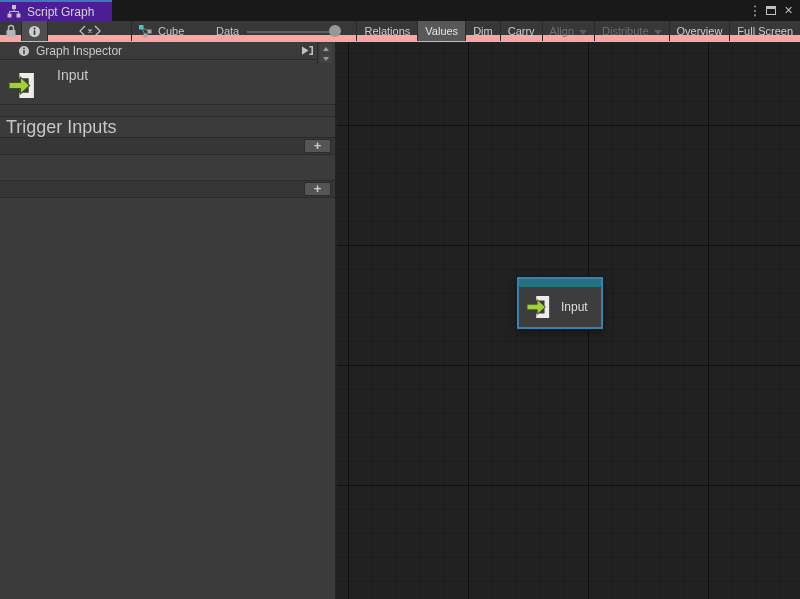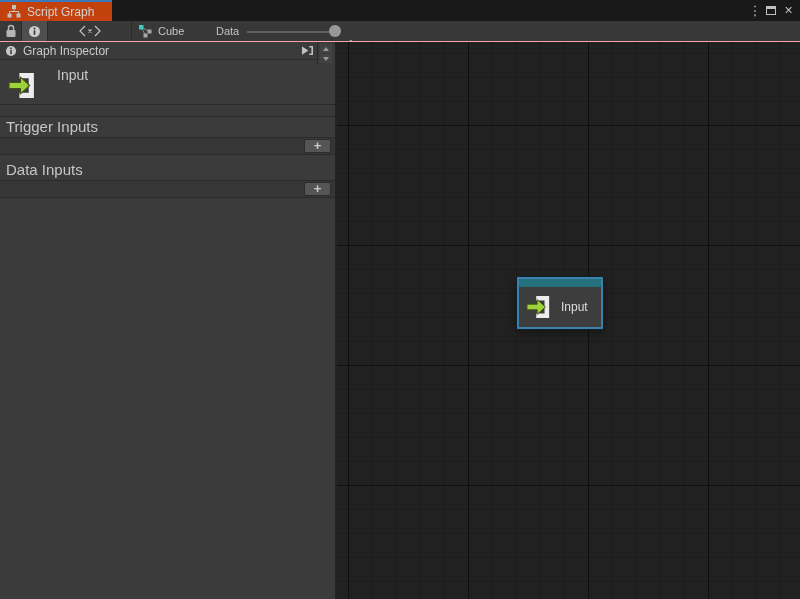--- a/index.html
+++ b/index.html
@@ -15,32 +15,32 @@
     background:#3b3b3b;
     font-family:"Liberation Sans",sans-serif;
     color:#c8c8c8;
     cursor:default;
     user-select:none;
   }
   
   .titlebar{position:absolute;top:0;left:0;right:0;height:21px;background:#191919}
   .tab{
     position:absolute;left:0;top:0;width:112px;height:21px;
-    background:#c2410c;border-top:2px solid var(--accent-blue);
+    background:#4c1d95;border-top:2px solid var(--accent-blue);
     display:flex;align-items:center;gap:6px;padding-left:7px;
     font-size:12px;color:#d2d2d2;white-space:nowrap;
   }
   .win-controls{position:absolute;right:3px;top:0;height:21px;display:flex;align-items:center;color:#c0c0c0}
   .wc{width:17px;text-align:center;font-size:14px;line-height:21px}
   .wc-menu{font-size:13px;width:14px}
   .maxbox{display:inline-block;width:10px;height:9px;border:1px solid #c0c0c0;border-top:3px solid #c0c0c0;margin:0 4px}
   
   .toolbar{
     position:absolute;top:21px;left:0;right:0;height:21px;
-    background:#383838;border-bottom:1px solid #fca5a5;font-size:11px;
+    background:#383838;border-bottom:7px solid #fca5a5;font-size:11px;
   }
   .tb-cell{position:absolute;top:0;height:20px;display:flex;align-items:center;justify-content:center;border-right:1px solid #2b2b2b}
   .tb-lock{left:0;width:22px}
   .tb-info{left:22px;width:26px;background:#4f4f4f}
   .tb-code{left:48px;width:84px}
   .graph-chip{position:absolute;left:139px;top:0;height:20px;display:flex;align-items:center;gap:6px;color:#c6c6c6}
   .zoom-label{position:absolute;left:216px;top:0;line-height:20px;color:#c2c2c2}
   .slider-track{position:absolute;left:247px;top:10px;width:86px;height:2px;background:#606060}
   .slider-knob{position:absolute;left:329px;top:4px;width:12px;height:12px;border-radius:50%;background:#989898}
   .zoom-value{position:absolute;left:348px;top:13px;line-height:20px;color:#c2c2c2}
@@ -48,35 +48,35 @@
   .tb-btn{height:20px;line-height:20px;padding:0 7px;border-left:1px solid #2b2b2b;color:#cccccc;white-space:nowrap}
   .tb-btn.active{background:#585858;color:#e4e4e4}
   .tb-btn.disabled{color:#6e6e6e}
   .dd-arrow{display:inline-block;width:0;height:0;border-left:4px solid transparent;border-right:4px solid transparent;border-top:5px solid #909090;margin-left:5px}
   .disabled .dd-arrow{border-top-color:#5c5c5c}
   
   .inspector{position:absolute;left:0;top:42px;width:337px;bottom:0;background:#3b3b3b;border-right:2px solid #232323}
   .insp-header{
     position:absolute;top:0;left:0;right:18px;height:18px;
     border-bottom:1px solid #292929;display:flex;align-items:center;gap:6px;
-    padding-left:5px;font-size:12px;color:#c9c9c9;
+    padding-left:18px;font-size:12px;color:#c9c9c9;
   }
   .pin-btn{position:absolute;right:2px;top:2px;width:16px;height:13px;display:flex;align-items:center;justify-content:center}
   .stepper{
     position:absolute;top:0;right:2px;width:16px;height:23px;
     border-left:1px solid #292929;display:flex;flex-direction:column;gap:1px;padding:2px 1px 2px 2px;
   }
   .step-btn{flex:1;background:#424242;display:flex;align-items:center;justify-content:center}
   .tri-up{width:0;height:0;border-left:3.5px solid transparent;border-right:3.5px solid transparent;border-bottom:4px solid #989898}
   .tri-down{width:0;height:0;border-left:3.5px solid transparent;border-right:3.5px solid transparent;border-top:4px solid #989898}
   .preview{position:absolute;top:18px;left:0;right:0;height:45px;border-bottom:1px solid #292929}
   .preview .unit-icon{position:absolute;left:8px;top:12px}
   .preview-title{position:absolute;left:57px;top:7px;font-size:14px;color:#c8c8c8}
   .strip{position:absolute;top:64px;left:0;right:0;height:11px;background:#393939;border-bottom:1px solid #2c2c2c}
-  .section-label{position:absolute;left:0;right:0;height:20px;line-height:20px;padding-left:6px;font-size:15px;color:#c6c6c6}
+  .section-label{position:absolute;left:0;right:0;height:20px;line-height:20px;padding-left:6px;font-size:18px;color:#c6c6c6}
   .lbl-trigger{top:75px}
   .lbl-data{top:118px}
   .input-row{position:absolute;left:0;right:0;height:18px;background:#363636;border-top:1px solid #2b2b2b;border-bottom:1px solid #2b2b2b}
   .row-trigger{top:95px}
   .row-data{top:138px}
   .add-btn{
     position:absolute;right:4px;top:1px;width:27px;height:14px;
     background:#555555;border:1px solid #2c2c2c;border-radius:2px;
     color:#cccccc;font-size:13px;line-height:11px;text-align:center;font-weight:bold;
   }
@@ -152,20 +152,34 @@
       <rect x="4.5" y="8.5" width="4" height="4" fill="#a8a8a8"></rect>
     </svg>
     <span>Cube</span>
   </div>
 
   <span class="zoom-label">Data</span>
   <div class="slider-track"></div>
   <div class="slider-knob"></div>
   <span class="zoom-value">1x</span>
 
+  <div class="tb-right">
+    <div class="tb-btn">Relations</div>
+    <div class="tb-btn active">Values</div>
+    <div class="tb-btn">Dim</div>
+    <div class="tb-btn">Carry</div>
+    <div class="tb-btn disabled">
+      <span>Align</span><span class="dd-arrow"></span>
+    </div>
+    <div class="tb-btn disabled">
+      <span>Distribute</span><span class="dd-arrow"></span>
+    </div>
+    <div class="tb-btn">Overview</div>
+    <div class="tb-btn">Full Screen</div>
+  </div>
 </div>
 
 <div class="inspector">
   <div class="insp-header">
     <svg width="12" height="12" viewBox="0 0 13 13">
       <circle cx="6.5" cy="6.5" r="5.5" fill="#c6c6c6"></circle>
       <circle cx="6.5" cy="3.6" r="1" fill="#3a3a3a"></circle>
       <rect x="5.7" y="5.3" width="1.6" height="4.6" fill="#3a3a3a"></rect>
     </svg>
     <span>Graph Inspector</span>
@@ -193,21 +207,20 @@
     <span class="preview-title">Input</span>
   </div>
 
   <div class="strip"></div>
 
   <div class="section-label lbl-trigger">Trigger Inputs</div>
   <div class="input-row row-trigger">
     <div class="add-btn">+</div>
   </div>
 
-  <div class="section-label lbl-data">Data Inputs</div>
   <div class="input-row row-data">
     <div class="add-btn">+</div>
   </div>
 </div>
 
 <div class="canvas">
   <div class="node">
     <div class="node-header"></div>
     <div class="node-body">
       <svg width="26" height="24" viewBox="0 0 28 26">

